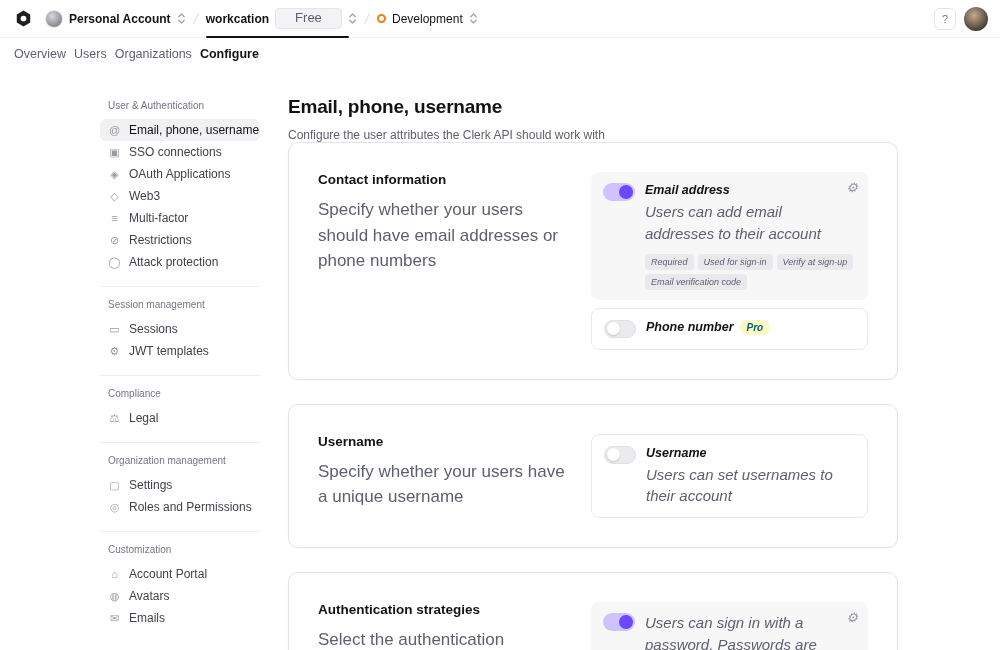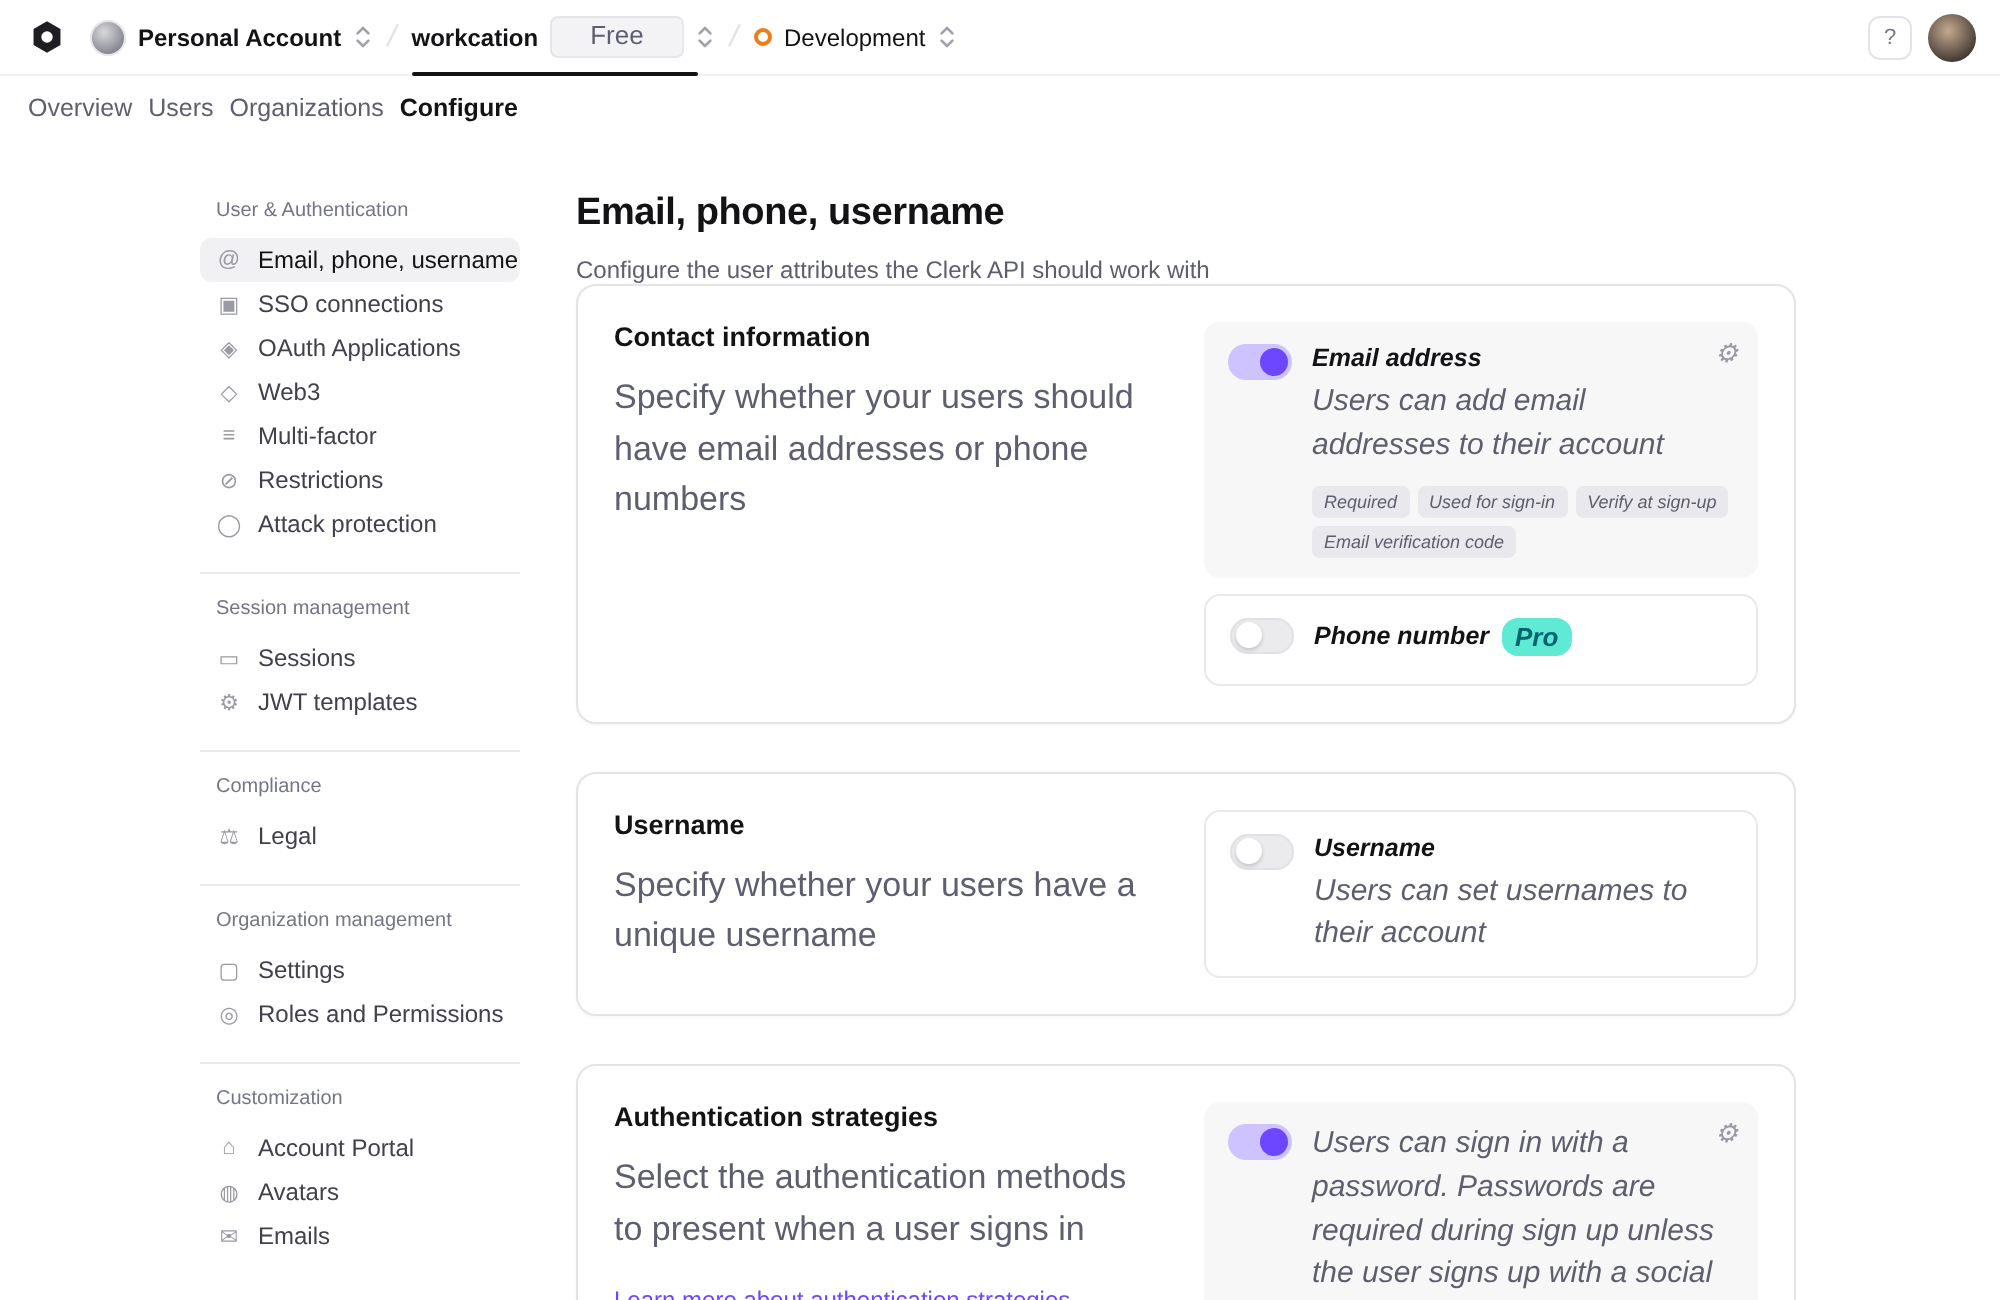--- a/index.html
+++ b/index.html
@@ -52,36 +52,36 @@
   }
   .side-item.active { background:#f1f1f3; color:#131316; font-weight:500; }
   .side-icon { width:13px; font-size:11px; color:#9a9aa5; text-align:center; flex-shrink:0; }
   .side-div { border:none; border-top:1px solid #ececef; margin:13px 0 12px; }
   
   .main { width:610px; }
   .page-title { font-size:19px; font-weight:700; letter-spacing:-0.2px; margin-bottom:10px; }
   .page-subtitle { font-size:12px; color:#5e5f6e; }
   .card {
     display:flex; gap:20px; border:1px solid #e4e4e8; border-radius:10px;
-    padding:18px; margin-bottom:24px; background:#fff; box-shadow:0 1px 2px rgba(0,0,0,0.03);
+    padding:29px; margin-bottom:24px; background:#fff; box-shadow:0 1px 2px rgba(0,0,0,0.03);
   }
   .card-left { flex:1; padding-right:6px; }
   .card-title { font-size:13.5px; font-weight:700; margin-bottom:10px; }
   .card-desc { font-size:17px; color:#5e5f6e; line-height:1.5; max-width:280px; }
   .card-link { display:inline-block; margin-top:16px; font-size:12px; color:#6c47ff; text-decoration:none; cursor:pointer; }
   .card-right { width:277px; flex-shrink:0; display:flex; flex-direction:column; gap:8px; }
   .setting { position:relative; border-radius:8px; padding:10px 12px; display:flex; align-items:flex-start; gap:10px;font-style:italic; }
   .setting.gray { background:#f7f7f8; }
   .setting.white { background:#fff; border:1px solid #e9e9ec; }
   .setting-body { flex:1; min-width:0; }
   .setting-title { font-size:12.5px; font-weight:700; margin:1px 0 4px; display:flex; align-items:center; gap:6px; }
   .setting-desc { font-size:15px; color:#5e5f6e; line-height:1.45; padding-right:2px; }
   .badges { display:flex; flex-wrap:wrap; gap:4px; margin-top:9px; }
   .badge { font-size:9px; color:#5e5f6e; background:#e9e9ed; border-radius:4px; padding:3px 6px; white-space:nowrap; }
-  .pro-badge { font-size:13px; font-weight:700; color:#00636e; background:#5eead4; border-radius:8px; padding:2px 7px; }
+  .pro-badge { font-size:10px; font-weight:700; color:#00636e; background:#fef9c3; border-radius:8px; padding:2px 7px; }
   .gear { position:absolute; top:9px; right:10px; color:#9a9aa5; font-size:13px; cursor:pointer; line-height:1; }
   
   .toggle { width:32px; height:18px; border-radius:9px; position:relative; flex-shrink:0; margin-top:1px; cursor:pointer; }
   .toggle.on { background:#cfc3ff; }
   .toggle.on .knob { position:absolute; right:2px; top:2px; width:14px; height:14px; border-radius:50%; background:#6c47ff; }
   .toggle.off { background:#ebebee; border:1px solid #e1e1e5; }
   .toggle.off .knob { position:absolute; left:2px; top:1.5px; width:13px; height:13px; border-radius:50%; background:#fff; box-shadow:0 1px 2px rgba(0,0,0,0.18); }
 </style>
 </head>
 <body>

